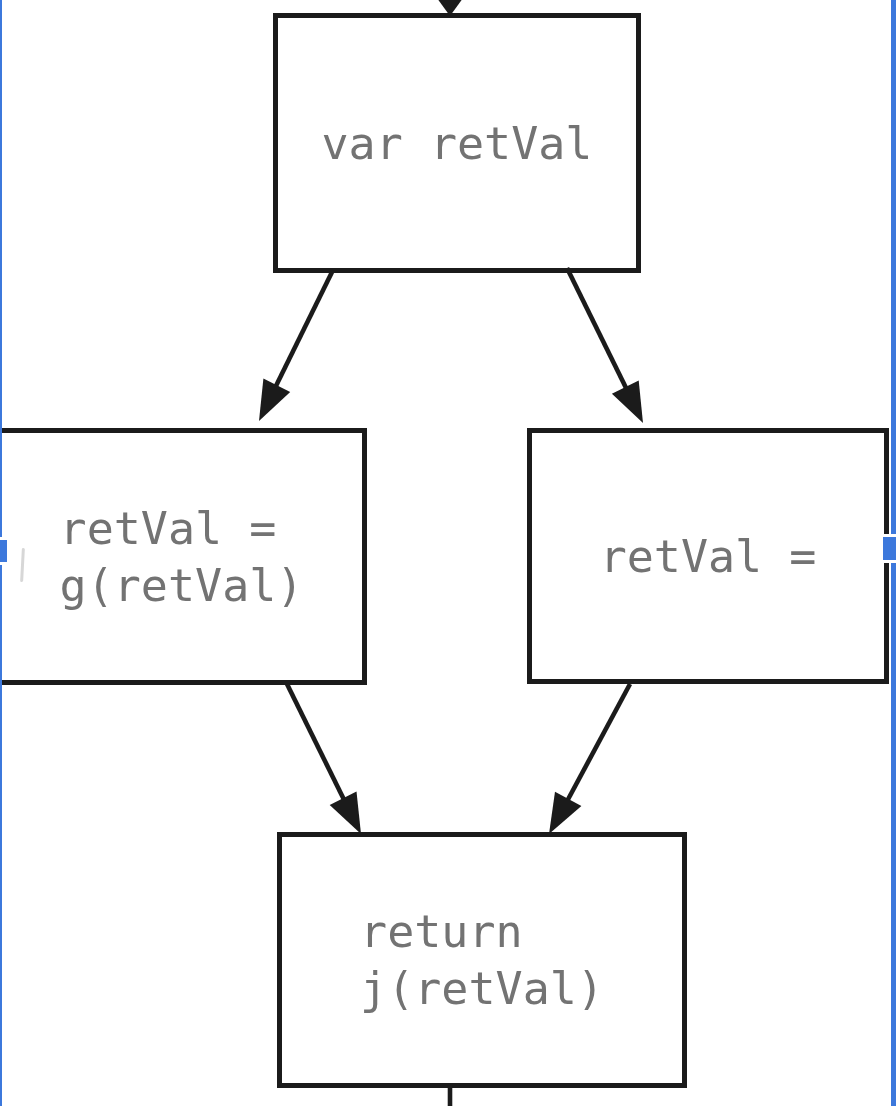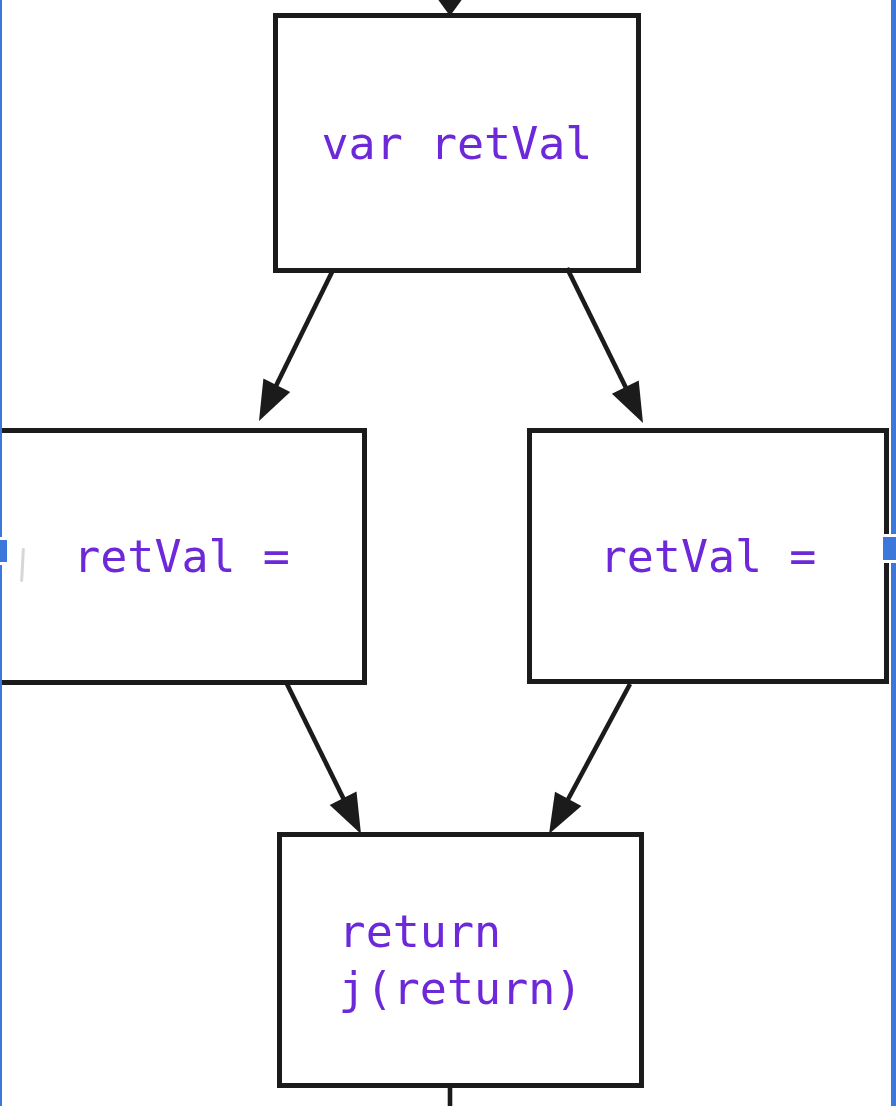--- a/index.html
+++ b/index.html
@@ -16,32 +16,32 @@
   .node {
     position: absolute;
     box-sizing: border-box;
     background: #ffffff;
     border: 5px solid var(--stroke, #1b1b1b);
     display: flex;
     align-items: center;
     justify-content: center;
   }
   .node-label {
-    color: #6d28d9;
+    color: #737373;
     font-size: 45px;
     line-height: 57px;
     text-align: left;
     white-space: pre;
   }
   .node-label span { display: block; }
 
   #node-top    { left: 273px; top: 13px;  width: 368px; height: 260px; }
   #node-left   { left: -4px;  top: 428px; width: 371px; height: 257px; }
   #node-right  { left: 527px; top: 428px; width: 362px; height: 256px; }
-  #node-bottom { left: 277px; top: 832px; width: 367px; height: 256px; }
+  #node-bottom { left: 277px; top: 832px; width: 410px; height: 256px; }
 
   
   #edges {
     position: absolute;
     left: 0; top: 0;
     pointer-events: none;
   }
   .edge-line { stroke: var(--stroke, #1b1b1b); stroke-width: 4.6; fill: none; }
   .edge-head { fill: var(--stroke, #1b1b1b); stroke: none; }
 
@@ -77,29 +77,29 @@
 </head>
 <body>
 
 <div id="canvas">
 
   <div class="node" id="node-top">
     <div class="node-label"><span>var retVal</span></div>
   </div>
 
   <div class="node" id="node-left">
-    <div class="node-label"><span>retVal =</span></div>
+    <div class="node-label"><span>retVal =</span><span>g(retVal)</span></div>
   </div>
 
   <div class="node" id="node-right">
     <div class="node-label"><span>retVal =</span></div>
   </div>
 
   <div class="node" id="node-bottom">
-    <div class="node-label"><span>return</span><span>j(return)</span></div>
+    <div class="node-label"><span>return</span><span>j(retVal)</span></div>
   </div>
 
   <div id="faint-mark"></div>
 
   <svg id="edges" width="896" height="1106" viewBox="0 0 896 1106">
 
     <g>
       <polygon class="edge-head" points="434,-6 466,-6 450,16"></polygon>
     </g>
 

